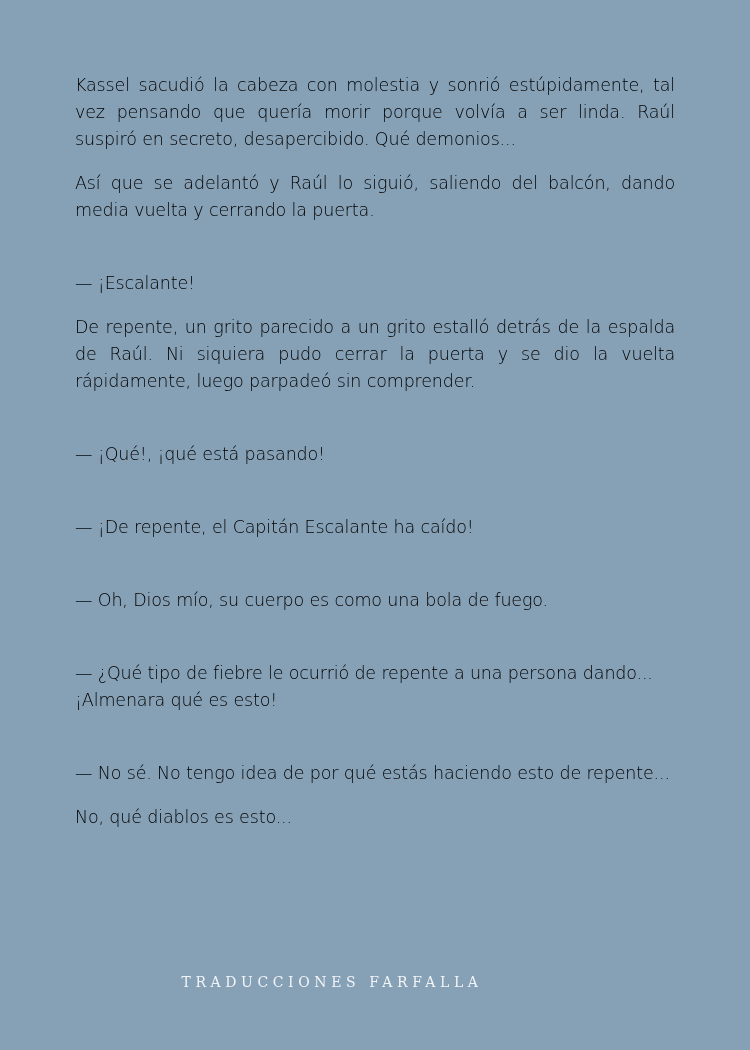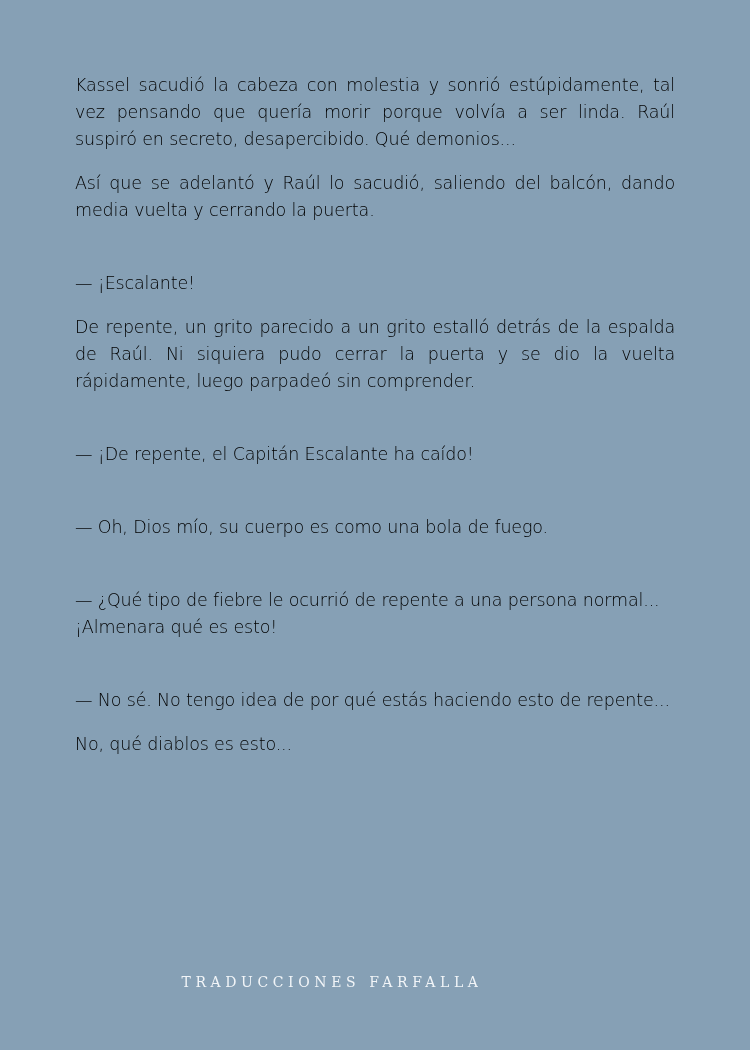--- a/index.html
+++ b/index.html
@@ -43,23 +43,24 @@
       font-size: 14px;
       letter-spacing: 4.6px;
       color: #f2f5f8;
     }
   </style>
 </head>
 <body>
 
 <div class="page-body">
   <p class="para">Kassel sacudió la cabeza con molestia y sonrió estúpidamente, tal vez pensando que quería morir porque volvía a ser linda. Raúl suspiró en secreto, desapercibido. Qué demonios...</p>
-  <p class="para">Así que se adelantó y Raúl lo sacudió, saliendo del balcón, dando media vuelta y cerrando la puerta.</p>
+  <p class="para">Así que se adelantó y Raúl lo siguió, saliendo del balcón, dando media vuelta y cerrando la puerta.</p>
   <p class="para dialogue">— ¡Escalante!</p>
   <p class="para">De repente, un grito parecido a un grito estalló detrás de la espalda de Raúl. Ni siquiera pudo cerrar la puerta y se dio la vuelta rápidamente, luego parpadeó sin comprender.</p>
+  <p class="para dialogue">— ¡Qué!, ¡qué está pasando!</p>
   <p class="para dialogue">— ¡De repente, el Capitán Escalante ha caído!</p>
   <p class="para dialogue">— Oh, Dios mío, su cuerpo es como una bola de fuego.</p>
-  <p class="para dialogue">— ¿Qué tipo de fiebre le ocurrió de repente a una persona normal... ¡Almenara qué es esto!</p>
+  <p class="para dialogue">— ¿Qué tipo de fiebre le ocurrió de repente a una persona dando... ¡Almenara qué es esto!</p>
   <p class="para dialogue">— No sé. No tengo idea de por qué estás haciendo esto de repente...</p>
   <p class="para">No, qué diablos es esto...</p>
 </div>
 
 <div class="footer">TRADUCCIONES FARFALLA</div>
 
 </body></html>

